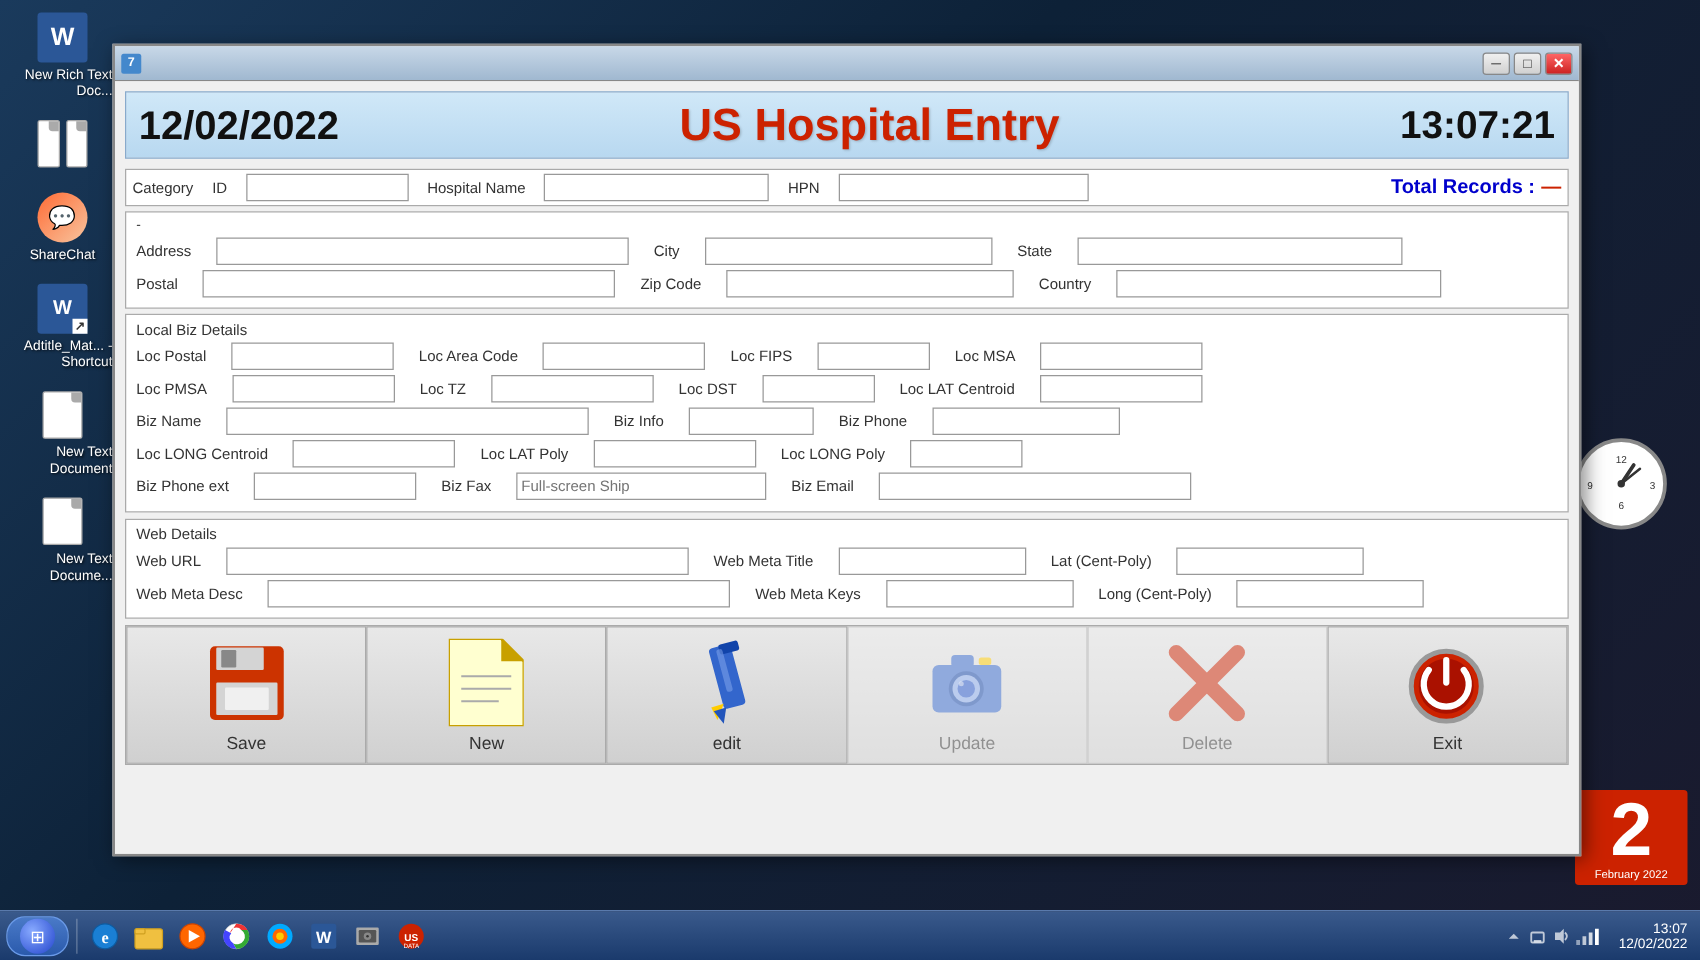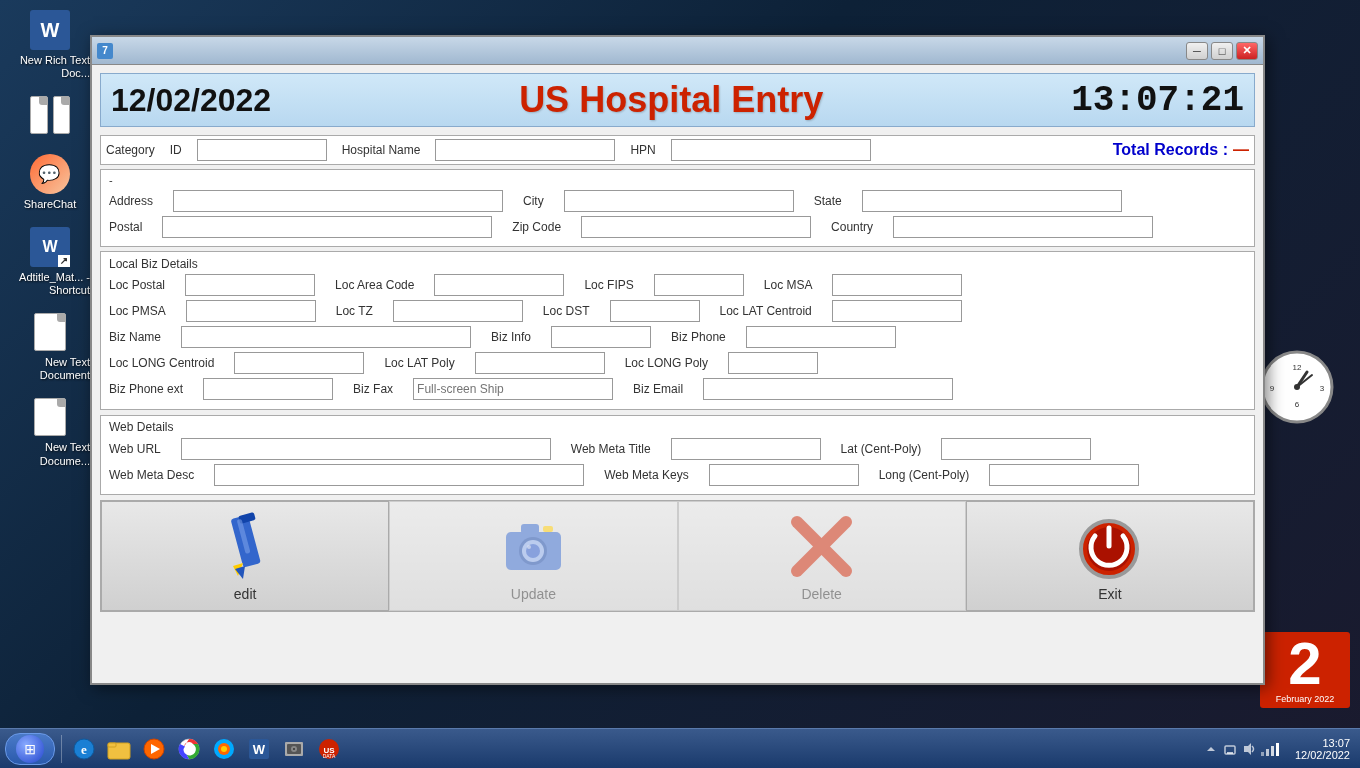--- a/index.html
+++ b/index.html
@@ -228,24 +228,24 @@
       font-family: Arial, sans-serif;
     }
     .app-title-text {
       font-size: 36px;
       font-weight: bold;
       color: #cc2200;
       font-family: Arial Black, Arial, sans-serif;
       text-shadow: 1px 1px 2px rgba(0,0,0,0.2);
     }
     .app-time {
-      font-size: 36px;
+      font-size: 31px;
       font-weight: bold;
       color: #111;
-      font-family: Liberation Mono, monospace;
+      font-family: Liberation Sans, sans-serif;
     }
     .field-label {
       font-size: 12px;
       color: #333;
       white-space: nowrap;
       min-width: fit-content;
       text-align: right;
     }
     .field-input {
       height: 22px;
@@ -583,21 +583,45 @@
           <input class="field-input" type="text" value="" style="width: 370px;">
           <span class="field-label">Web Meta Keys</span>
           <input class="field-input" type="text" value="" style="width: 150px;">
           <span class="field-label">Long (Cent-Poly)</span>
           <input class="field-input" type="text" value="" style="width: 150px;">
         </div>
       </div>
 
       <div class="buttons-area">
 
-
+        <div class="action-btn">
+          <div class="btn-icon">
+            <svg width="65" height="65" viewBox="0 0 65 65">
+              <rect x="3" y="3" width="59" height="59" rx="4" fill="#cc3300"></rect>
+              <rect x="8" y="4" width="38" height="18" rx="1" fill="#d4d4d4"></rect>
+              <rect x="12" y="6" width="12" height="14" rx="1" fill="#888"></rect>
+              <rect x="8" y="32" width="49" height="26" rx="1" fill="#d4d4d4"></rect>
+              <rect x="15" y="36" width="35" height="18" rx="1" fill="#f0f0f0"></rect>
+            </svg>
+          </div>
+          <span class="btn-label">Save</span>
+        </div>
+
+        <div class="action-btn">
+          <div class="btn-icon">
+            <svg width="60" height="70" viewBox="0 0 60 70">
+              <polygon points="0,0 42,0 60,18 60,70 0,70" fill="#ffffd0" stroke="#c8a000" stroke-width="2"></polygon>
+              <polygon points="42,0 42,18 60,18" fill="#c8a000"></polygon>
+              <line x1="10" y1="30" x2="50" y2="30" stroke="#aaa" stroke-width="1.5"></line>
+              <line x1="10" y1="40" x2="50" y2="40" stroke="#aaa" stroke-width="1.5"></line>
+              <line x1="10" y1="50" x2="40" y2="50" stroke="#aaa" stroke-width="1.5"></line>
+            </svg>
+          </div>
+          <span class="btn-label">New</span>
+        </div>
 
         <div class="action-btn">
           <div class="btn-icon">
             <svg width="65" height="70" viewBox="0 0 65 70">
 
               <rect x="25" y="5" width="18" height="50" rx="3" fill="#3366cc" transform="rotate(-15 34 35)"></rect>
 
               <polygon points="20,55 30,52 25,65" fill="#ffcc00"></polygon>
 
               <rect x="26" y="3" width="16" height="8" rx="2" fill="#1144aa" transform="rotate(-15 34 7)"></rect>

